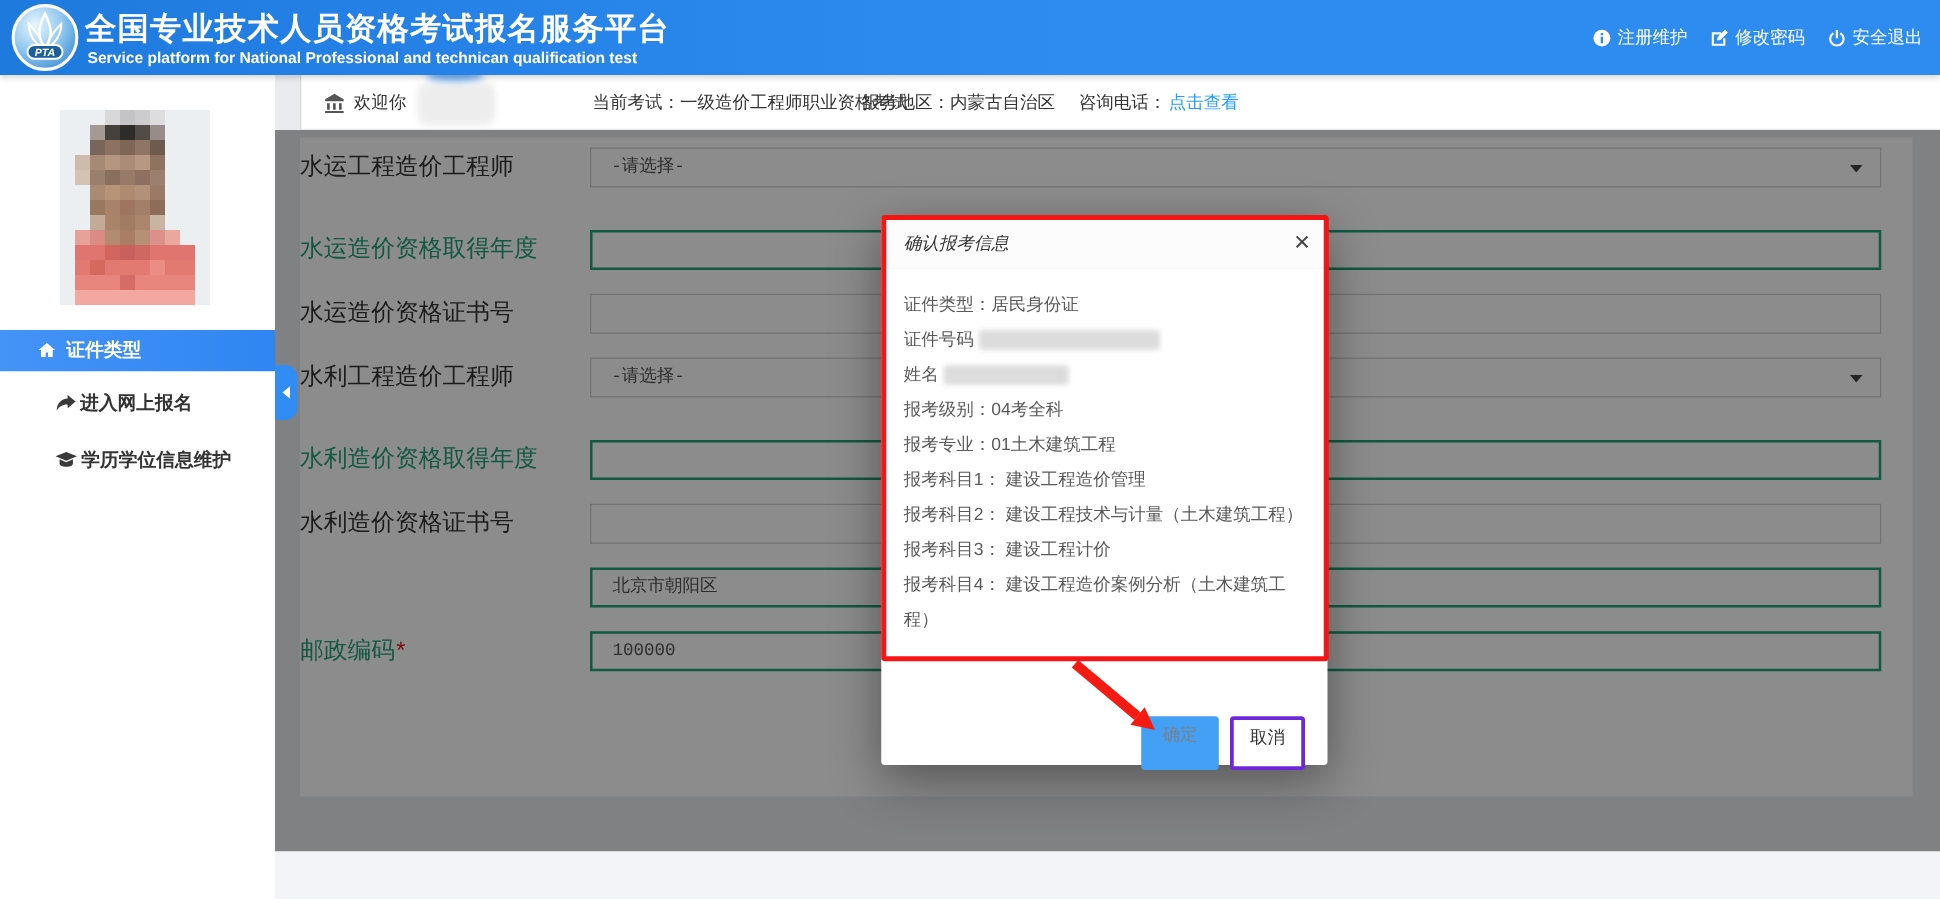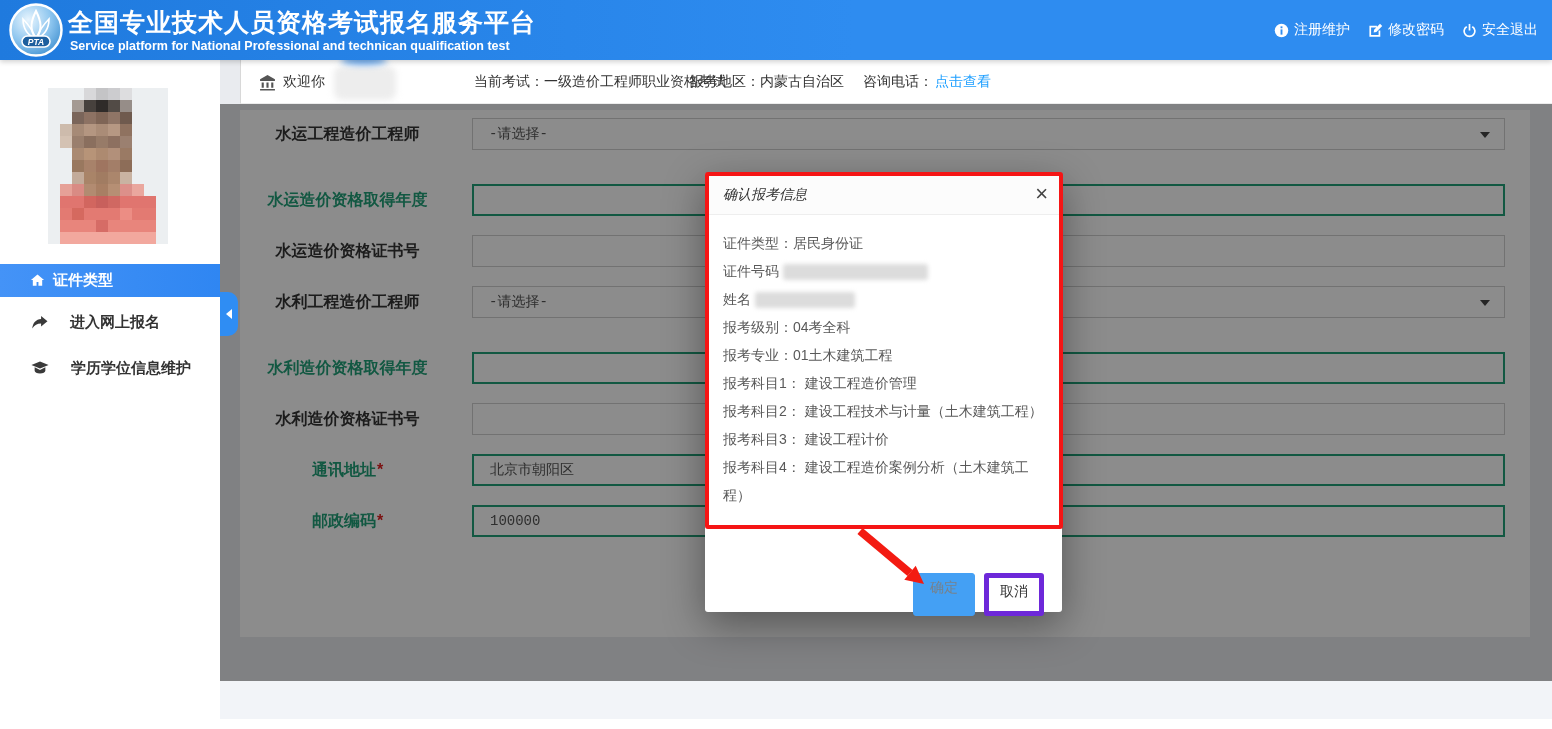--- a/index.html
+++ b/index.html
@@ -16,43 +16,43 @@
   .h-nav{position:absolute;right:14px;top:0;height:60px;display:flex;align-items:center;gap:18px;}
   .h-link{display:flex;align-items:center;gap:5px;color:#fff;font-size:14px;cursor:pointer;white-space:nowrap;}
   .h-link svg{display:block;}
 
   
   .sidebar{position:absolute;left:0;top:60px;width:220px;height:669px;background:#fff;z-index:30;}
   .photo{position:absolute;left:48px;top:28px;width:120px;height:156px;}
   .side-head{position:absolute;left:0;top:204px;width:220px;height:33px;
              background:linear-gradient(90deg,#4493f7,#2f86f2);color:#fff;font-size:15px;font-weight:bold;
              display:flex;align-items:center;padding-left:30px;box-sizing:border-box;gap:8px;}
-  .side-item{position:absolute;left:0;width:220px;height:44px;display:flex;align-items:center;gap:22px;
-             padding-left:31px;box-sizing:border-box;color:#333;font-size:15px;font-weight:bold;cursor:pointer;}
+  .side-item{position:absolute;left:0;width:220px;height:44px;display:flex;align-items:center;gap:3px;
+             padding-left:44px;box-sizing:border-box;color:#333;font-size:15px;font-weight:bold;cursor:pointer;}
   .collapse-tab{position:absolute;left:220px;top:292px;width:18px;height:44px;background:#2f8df3;
                 border-radius:0 10px 10px 0;z-index:60;display:flex;align-items:center;justify-content:center;cursor:pointer;}
   .collapse-tab i{width:0;height:0;border-top:5px solid transparent;border-bottom:5px solid transparent;border-right:6px solid #fff;}
 
   
   .main-bg{position:absolute;left:220px;top:60px;width:1332px;height:621px;background:#e9ebef;}
   .footer-band{position:absolute;left:220px;top:681px;width:1332px;height:38px;background:#f2f4f8;}
 
   
   .welcome{position:absolute;left:240px;top:60px;width:1509px;height:44px;background:#fff;
            border-left:1px solid #d8d8d8;border-bottom:1px solid #ececec;box-sizing:border-box;font-size:14px;color:#333;}
   .welcome .seg{position:absolute;top:0;height:44px;display:flex;align-items:center;white-space:nowrap;}
   .w-blob{position:absolute;left:93px;top:6px;width:62px;height:34px;background:#ededed;border-radius:8px;filter:blur(3px);}
   .w-blob-top{position:absolute;left:100px;top:-4px;width:46px;height:9px;background:#6aa9ee;border-radius:50%;filter:blur(3px);}
   .w-link{color:#1e9fff;cursor:pointer;}
 
   
   .card{position:absolute;left:240px;top:110px;width:1290px;height:527px;background:#fff;}
   .frow{position:absolute;left:0;width:1552px;height:32px;}
-  .flabel{position:absolute;left:240px;top:0;width:215px;height:32px;line-height:32px;text-align:center;
-          font-size:16px;font-weight:bold;color:#333;white-space:nowrap;}
+  .flabel{position:absolute;left:240px;top:0;width:215px;height:32px;line-height:32px;text-align:left;
+          font-size:19px;font-weight:normal;color:#333;white-space:nowrap;}
   .flabel.hl{color:#21a078;}
   .req{color:#e02020;margin-left:1px;}
   .ffield{position:absolute;left:472px;top:0;width:1033px;height:32px;background:#fff;border:1px solid #cfcfcf;
           box-sizing:border-box;font-size:14px;color:#555;line-height:30px;padding-left:16px;cursor:pointer;font-family:Liberation Mono, monospace;}
   .ffield.hl{border:2px solid #21a078;line-height:28px;}
   .chev{position:absolute;right:14px;top:13px;width:0;height:0;
         border-left:5px solid transparent;border-right:5px solid transparent;border-top:6px solid #444;}
 
   
   .overlay{position:absolute;left:220px;top:104px;width:1332px;height:577px;background:rgba(0,0,0,0.45);z-index:50;}
@@ -67,21 +67,21 @@
   .m-body{position:absolute;left:18px;top:56px;width:326px;font-size:14px;line-height:28px;color:#595959;
           line-break:strict;}
   .m-line{min-height:28px;}
   .blob{display:inline-block;height:16px;background:#dcdcdc;border-radius:3px;filter:blur(2px);
         vertical-align:middle;margin-left:4px;}
   .blob.id{width:145px;}
   .blob.name{width:100px;}
   .m-btn{position:absolute;top:400px;height:43px;box-sizing:border-box;font-size:14px;text-align:center;
          line-height:27px;border-radius:3px;cursor:pointer;}
   .m-ok{left:208px;width:62px;background:#44a0f4;color:#76828d;border:1px solid #44a0f4;}
-  .m-cancel{left:279px;width:60px;background:#fff;color:#333;border:5px solid #6d28d9;}
+  .m-cancel{left:279px;width:60px;background:#fff;color:#333;border:3px solid #6d28d9;}
 
   
   .red-rect{position:absolute;left:705px;top:172px;width:358px;height:357px;border:4px solid #f51515;
             border-radius:3px;box-sizing:border-box;z-index:80;pointer-events:none;}
   .red-arrow{position:absolute;left:848px;top:526px;z-index:85;pointer-events:none;}
 </style>
 </head>
 <body>
 
 <div class="page">
@@ -128,21 +128,20 @@
   </div>
   <div class="frow" style="top:352px">
     <div class="flabel hl">水利造价资格取得年度</div>
     <div class="ffield hl"><span></span></div>
   </div>
   <div class="frow" style="top:403px">
     <div class="flabel">水利造价资格证书号</div>
     <div class="ffield"><span></span></div>
   </div>
   <div class="frow" style="top:454px">
-    <div class="flabel hl"><span>通讯地址</span><span class="req">*</span></div>
     <div class="ffield hl"><span>北京市朝阳区</span></div>
   </div>
   <div class="frow" style="top:505px">
     <div class="flabel hl"><span>邮政编码</span><span class="req">*</span></div>
     <div class="ffield hl"><span>100000</span></div>
   </div>
 
   <div class="overlay"></div>
 
   <div class="sidebar">

